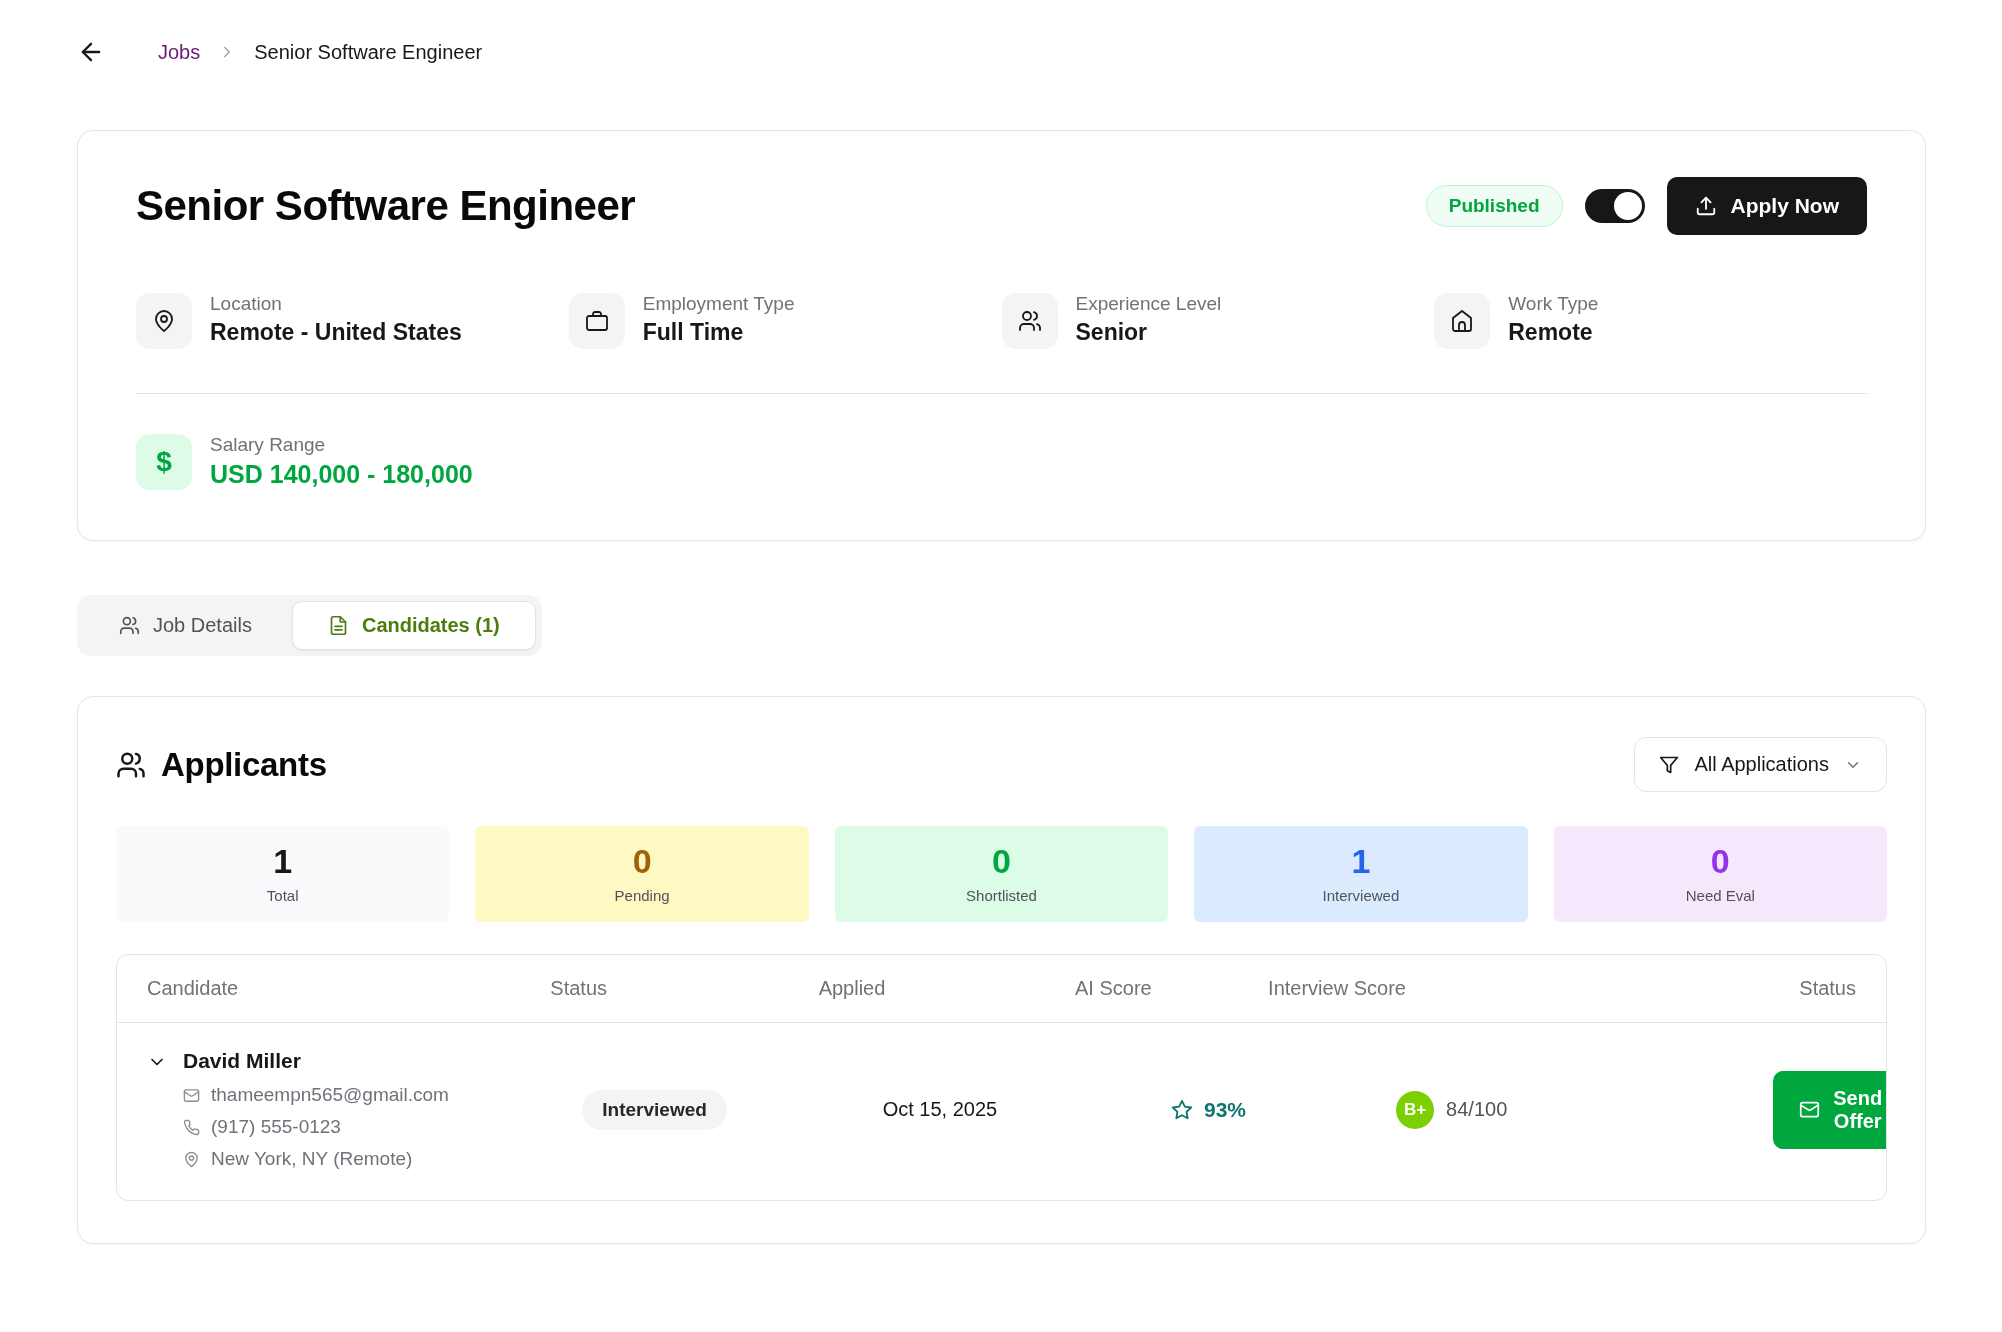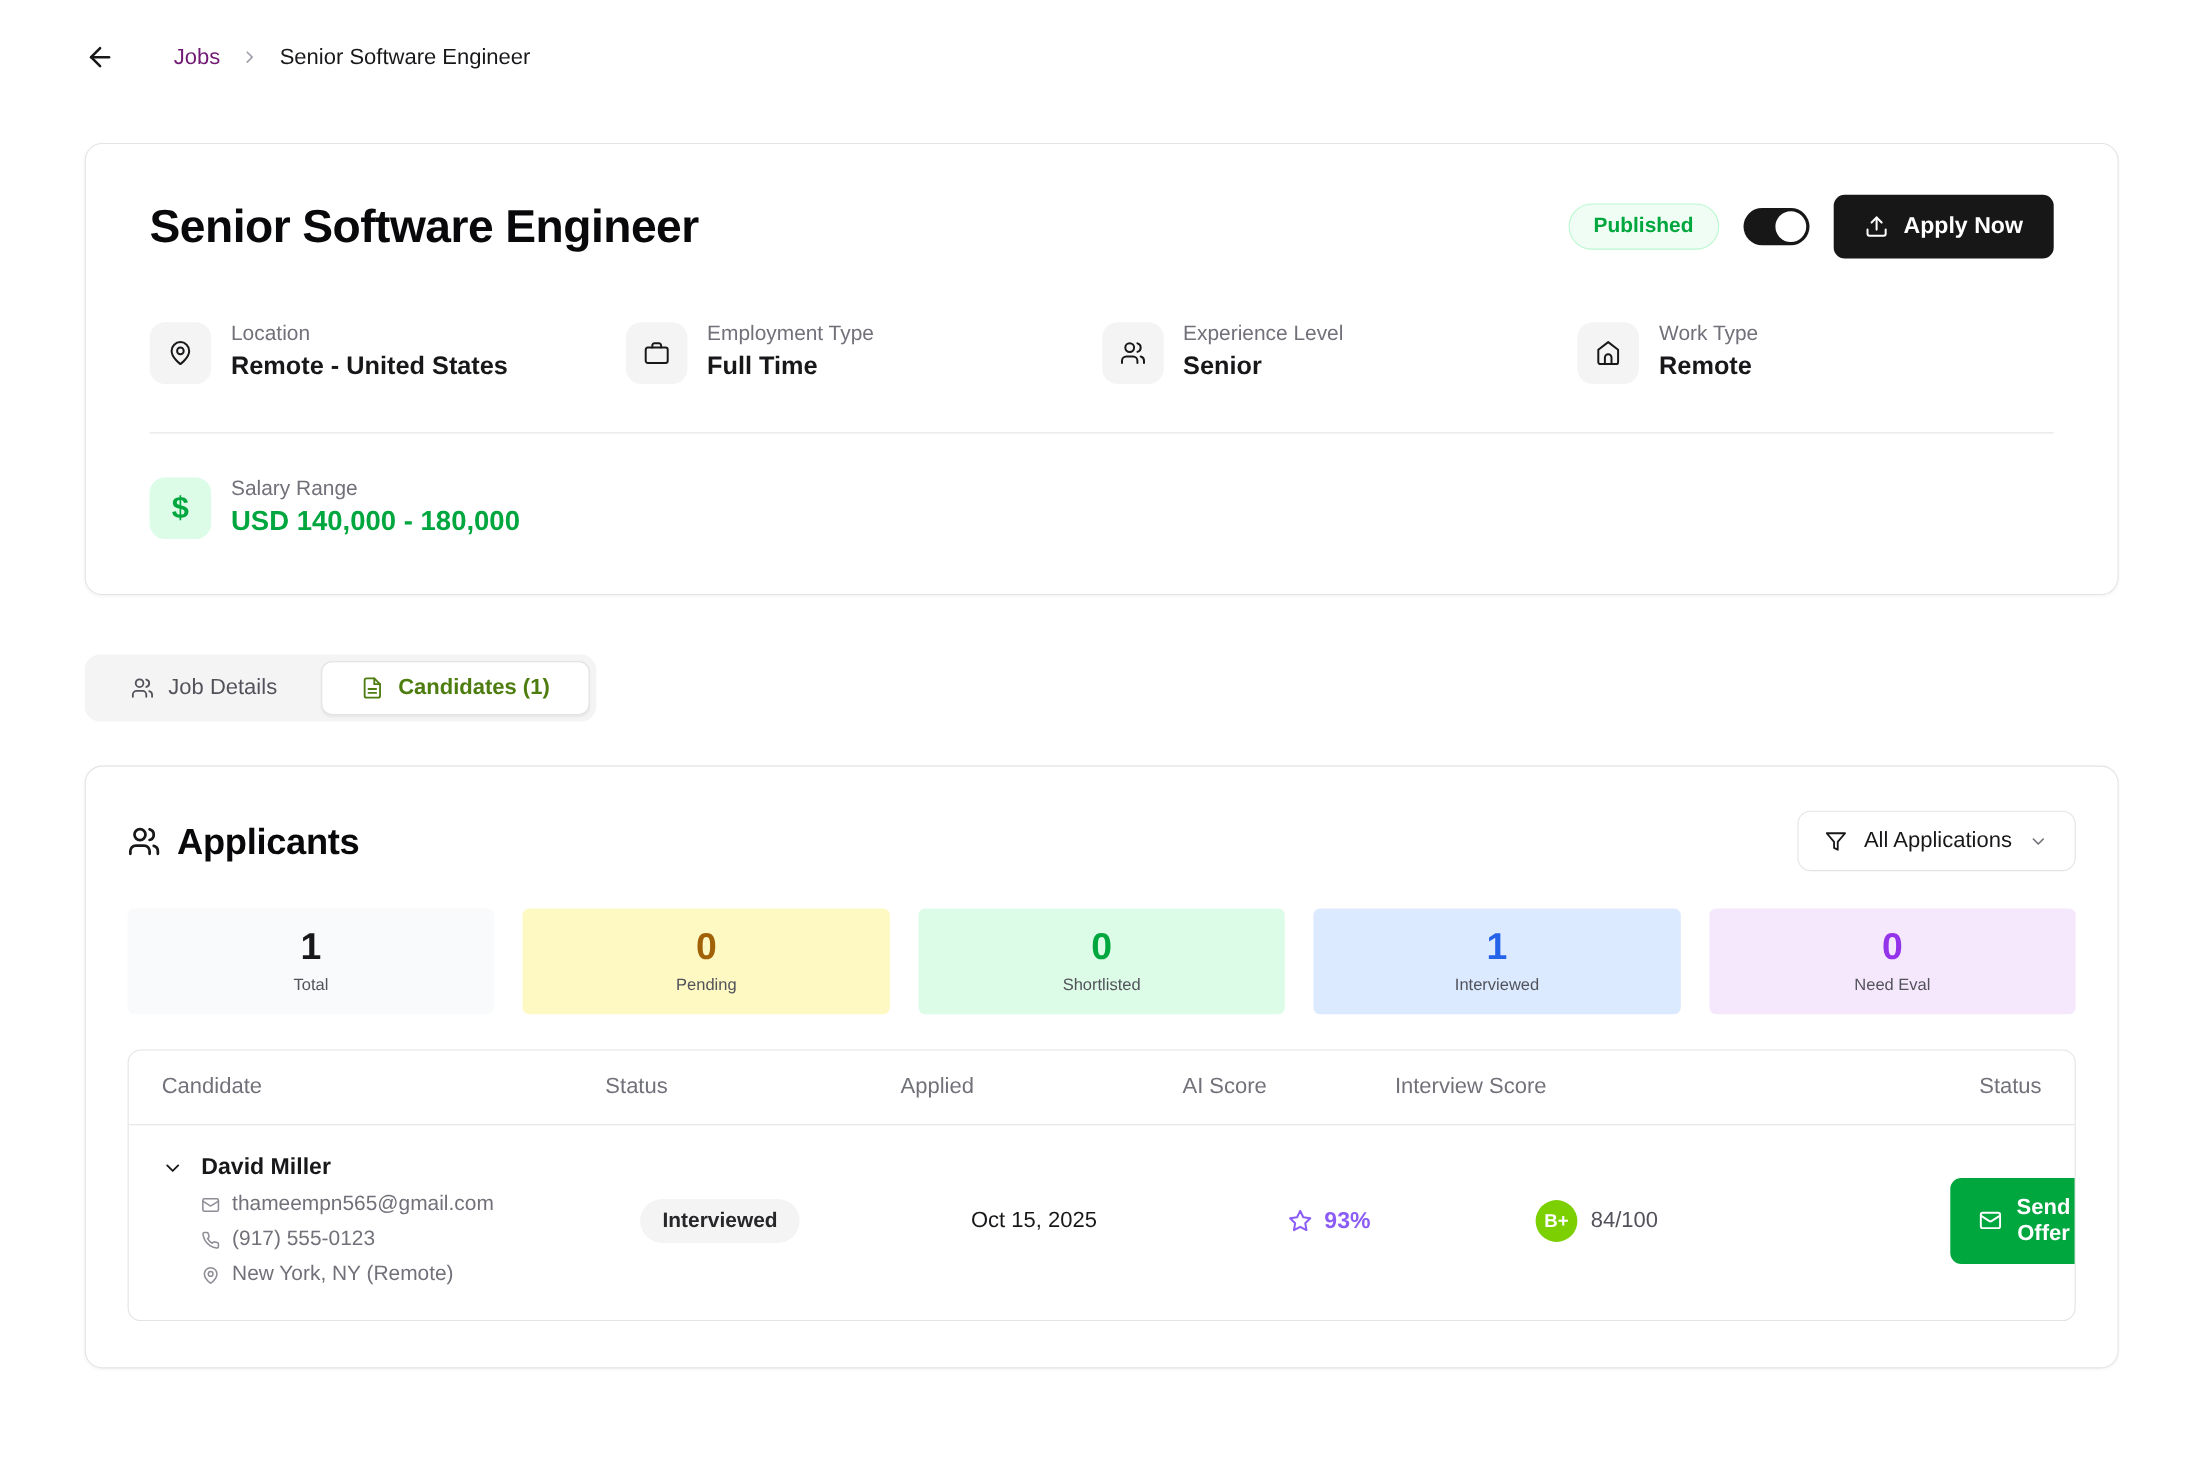--- a/index.html
+++ b/index.html
@@ -82,21 +82,21 @@
   .cand-cell { display:flex; gap:16px; align-items:flex-start; }
   .row-chevron { background:none; border:none; cursor:pointer; color:#18181b; padding:0; margin-top:3px; }
   .cand-name { font-size:21px; font-weight:700; color:#18181b; }
   .cand-contacts { margin-top:11px; display:flex; flex-direction:column; gap:10px;justify-content:space-between; }
   .contact-line { display:flex; align-items:center; gap:11px; font-size:19px; color:#71717a; white-space:nowrap; }
   .contact-line svg { color:#8e8e96; }
 
   .status-pill { display:inline-block; background:#f4f4f5; border-radius:999px; padding:9px 20px;
     font-size:19px; font-weight:600; color:#27272a; }
   .applied-date { font-size:20px; color:#18181b; }
-  .ai-score { display:flex; align-items:center; gap:11px; color:#8b5cf6; }
+  .ai-score { display:flex; align-items:center; gap:11px; color:#0f766e; }
   .ai-score-val { font-size:21px; font-weight:700; }
   .int-score { display:flex; align-items:center; gap:12px; }
   .grade-circle { width:38px; height:38px; border-radius:50%; background:#7ccf00; color:#fff;
     font-size:17px; font-weight:700; display:flex; align-items:center; justify-content:center; }
   .int-score-val { font-size:20px; color:#52525b; }
   .actions-cell { justify-self:end; }
   .btn-green { display:flex; align-items:center; gap:13px; background:#00a63e; color:#fff;
     font-size:20px; font-weight:600; border:none; border-radius:10px; padding:16px 26px; cursor:pointer;
     font-family:inherit; }
 </style>

